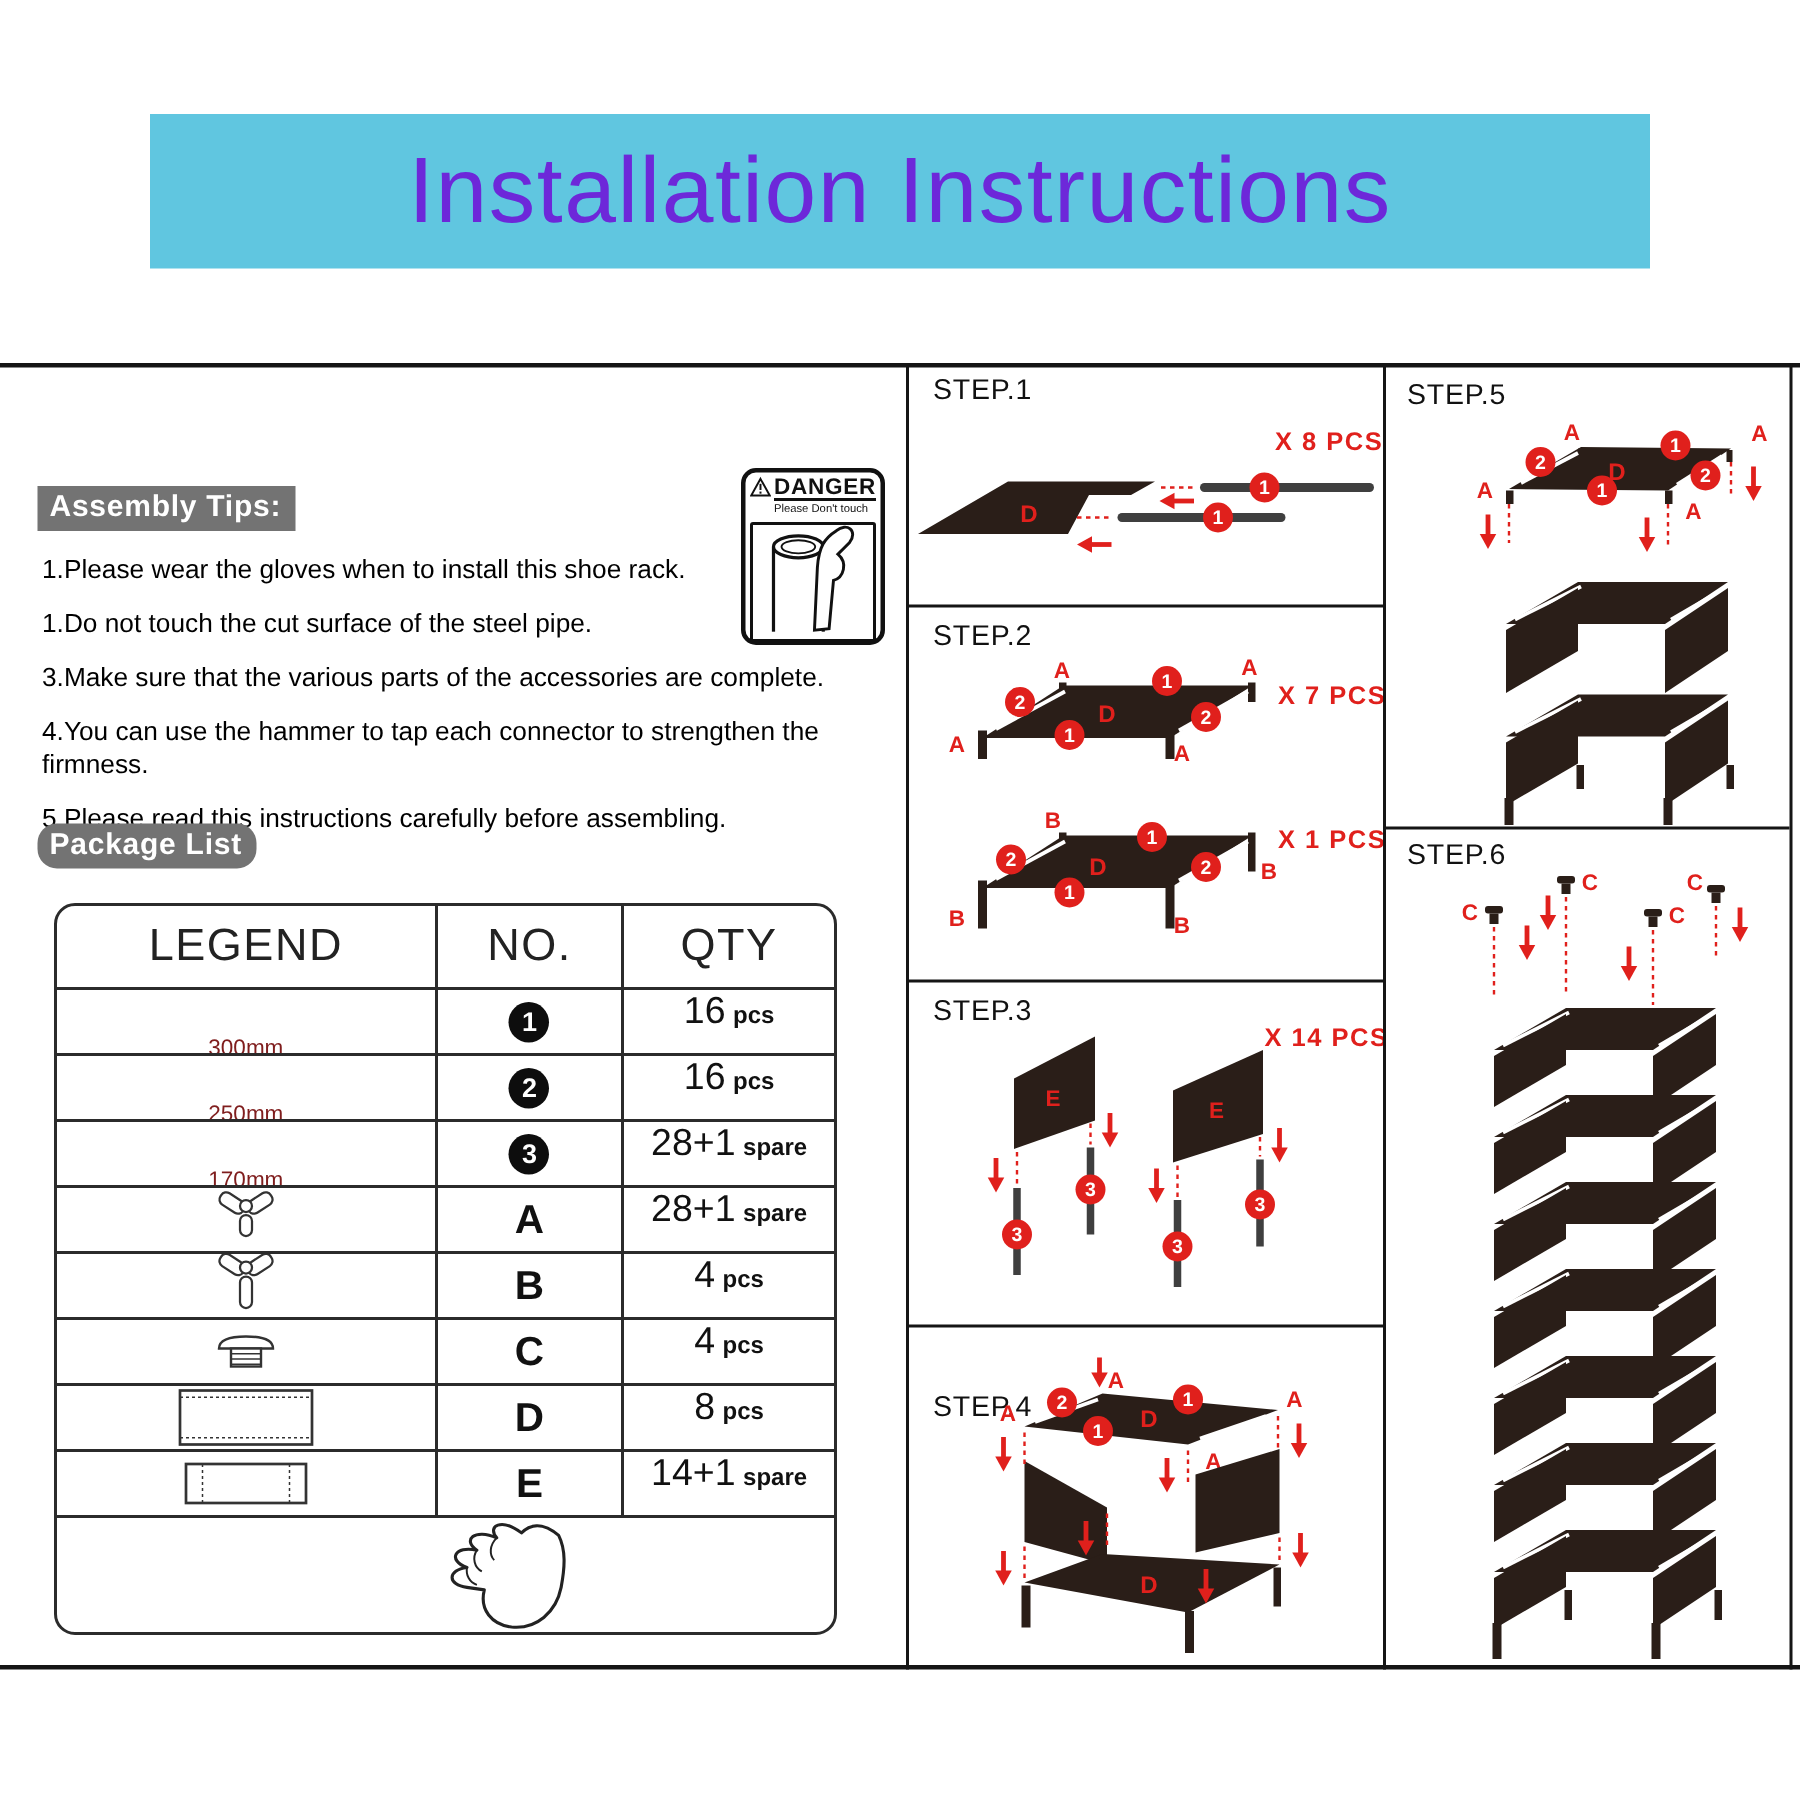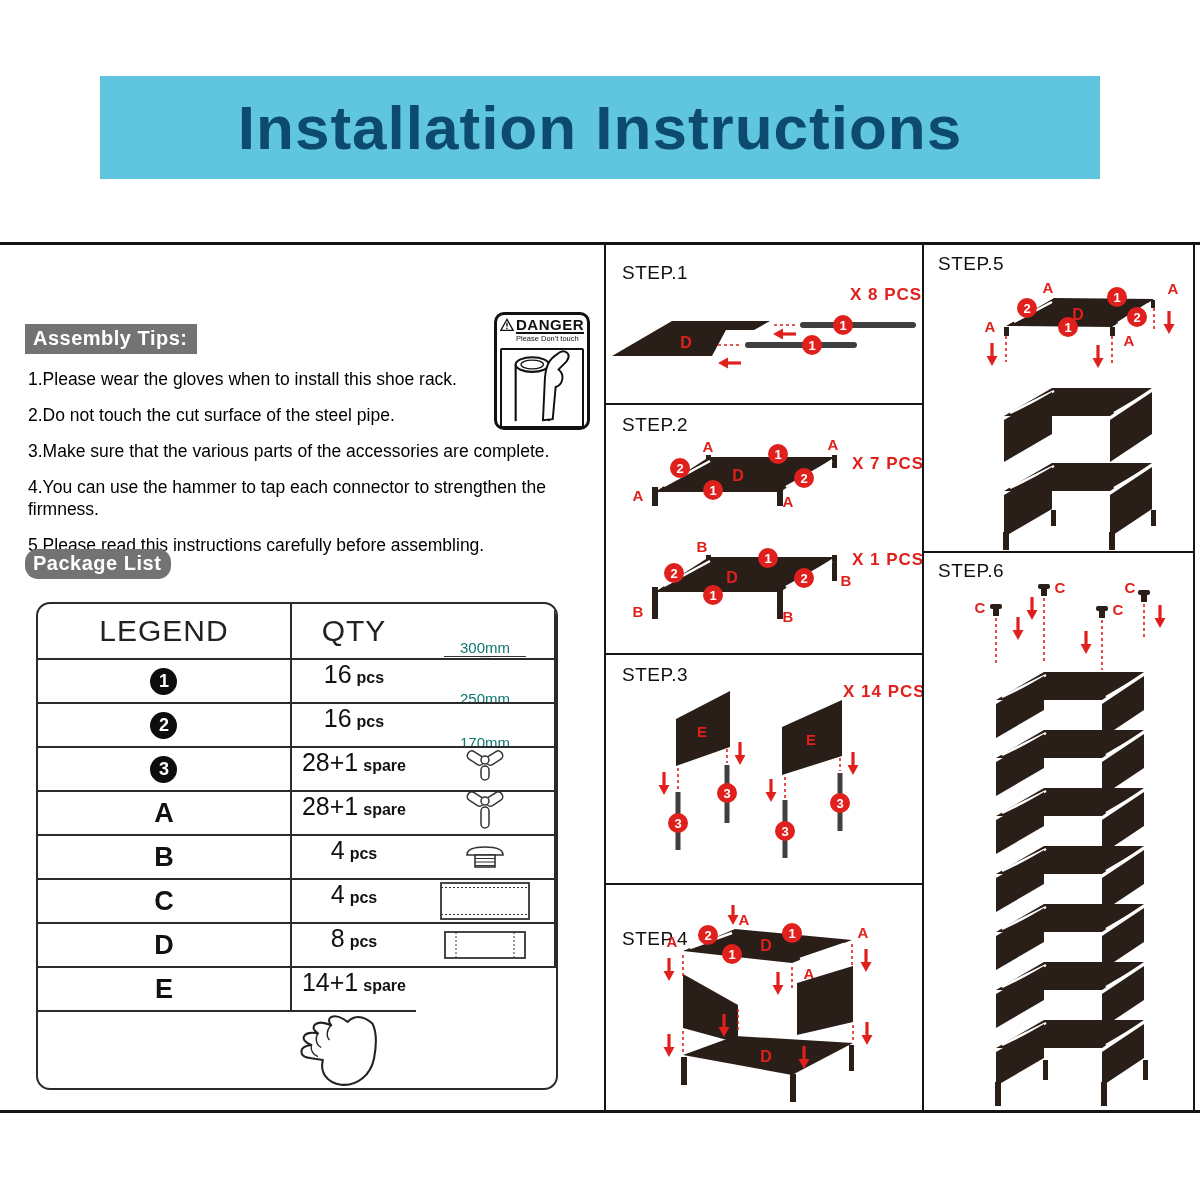--- a/index.html
+++ b/index.html
@@ -1,21 +1,21 @@
 <!DOCTYPE html>
 <html><head>
 <meta charset="utf-8">
 <style>
   html,body{margin:0;padding:0;background:#ffffff;}
   .page{position:relative;width:1200px;height:1200px;background:#fff;overflow:hidden;
         font-family:"Liberation Sans",sans-serif;color:#111;}
   
   .banner{position:absolute;left:100px;top:76px;width:1000px;height:103px;background:#60c6e0;
           display:flex;align-items:center;justify-content:center;}
-  .banner h1{margin:0;font-size:62px;font-weight:bold;color:#0c4a6e;letter-spacing:1px;}
+  .banner h1{margin:0;font-size:62px;font-weight:normal;color:#6d28d9;letter-spacing:1px;}
   
   .line{position:absolute;background:#151515;}
   
   .blackbox{position:absolute;background:#737373;color:#fff;font-weight:bold;font-size:20px;
             padding:3px 10px 4px 8px;letter-spacing:0.5px;}
   
   .tips{position:absolute;left:28px;top:368px;width:585px;font-size:17.5px;color:#000;}
   .tips div{margin-bottom:14px;line-height:22px;}
   
   .danger{position:absolute;left:494px;top:312px;width:96px;height:118px;border:3px solid #111;
@@ -27,21 +27,21 @@
   .danger-pic{border:2px solid #111;border-radius:2px;height:76px;margin-top:1px;display:flex;justify-content:center;}
   
   .ptable{position:absolute;left:36px;top:602px;width:522px;height:488px;border:2.5px solid #2b2b2b;
           border-radius:14px;box-sizing:border-box;overflow:hidden;
           display:grid;grid-template-columns:49% 24% 27%;
           grid-template-rows:56px repeat(8,44px) 1fr;}
   .tc{border-right:2px solid #2b2b2b;border-bottom:2px solid #2b2b2b;display:flex;
       align-items:center;justify-content:center;flex-direction:column;overflow:hidden;}
   .tc.last{border-right:none;}
   .thead{font-size:30px;color:#222;letter-spacing:1px;}
-  .mm{font-size:15px;color:#0f766e;border-bottom:1.5px solid #333;padding:0 16px;line-height:16px;margin-top:36px;}
+  .mm{font-size:15px;color:#7f1d1d;border-bottom:1.5px solid #333;padding:0 16px;line-height:16px;margin-top:36px;}
   .badge{width:27px;height:27px;border-radius:50%;background:#0d0d0d;color:#fff;font-size:18px;
          font-weight:bold;display:flex;align-items:center;justify-content:center;}
   .letter{font-size:27px;font-weight:bold;color:#111;}
   .qty{flex-direction:row;align-items:baseline;gap:5px;}
   .qty-num{font-size:25px;color:#111;}
   .qty-unit{font-size:16px;font-weight:bold;color:#111;}
   .glovecell{grid-column:1 / -1;border-bottom:none;border-right:none;display:flex;
              align-items:center;justify-content:flex-start;padding-left:60px;}
   
   .steptitle{position:absolute;font-size:19px;color:#111;letter-spacing:0.5px;}
@@ -106,21 +106,21 @@
   <div class="line" style="left:922px;top:242px;width:2px;height:871px;"></div>
   <div class="line" style="left:1193px;top:242px;width:2px;height:871px;"></div>
   <div class="line" style="left:606px;top:403px;width:316px;height:2px;"></div>
   <div class="line" style="left:606px;top:653px;width:316px;height:2px;"></div>
   <div class="line" style="left:606px;top:883px;width:316px;height:2px;"></div>
   <div class="line" style="left:924px;top:551px;width:269px;height:2px;"></div>
 
   <div class="blackbox" style="left:25px;top:324px;">Assembly Tips:</div>
   <div class="tips">
     <div>1.Please wear the gloves when to install this shoe rack.</div>
-    <div>2.Do not touch the cut surface of the steel pipe.</div>
+    <div>1.Do not touch the cut surface of the steel pipe.</div>
     <div>3.Make sure that the various parts of the accessories are complete.</div>
     <div>4.You can use the hammer to tap each connector to strengthen the firmness.</div>
     <div>5.Please read this instructions carefully before assembling.</div>
   </div>
 
   <div class="danger">
     <div class="danger-head">
       <svg width="17" height="16" viewBox="0 0 17 16">
         <polygon points="8.5,1 16,14.5 1,14.5" fill="none" stroke="#111" stroke-width="1.6"></polygon>
         <rect x="7.7" y="5" width="1.6" height="5" fill="#111"></rect>
@@ -139,20 +139,21 @@
         <ellipse cx="31" cy="14" rx="11.5" ry="4.5" fill="#fff" stroke="#111" stroke-width="1.3"></ellipse>
         <path d="M57,3 C64,-3 72,3 66,11 L58,19 C65,25 62,35 55,37 L52,70 L42,71 L44,28 C45,14 49,8 57,3 Z" fill="#fff" stroke="#111" stroke-width="2"></path>
       </svg>
     </div>
   </div>
 
   <div class="blackbox" style="left:25px;top:549px;border-radius:13px;">Package List</div>
 
   <div class="ptable">
     <div class="tc thead">LEGEND</div>
+    <div class="tc thead">NO.</div>
     <div class="tc thead last">QTY</div>
 
     <div class="tc">
       <span class="mm">300mm</span>
       <svg width="140" height="15" viewBox="0 0 140 15">
         <rect x="9" y="3" width="122" height="7.5" rx="3.5" fill="#fff" stroke="#333" stroke-width="1.5"></rect>
         <circle cx="9" cy="9.5" r="4.5" fill="#fff" stroke="#333" stroke-width="1.5"></circle>
         <circle cx="131" cy="9.5" r="4.5" fill="#fff" stroke="#333" stroke-width="1.5"></circle>
       </svg>
     </div>
@@ -280,21 +281,21 @@
       </div>
 
     <div class="tc glovecell">
       <svg width="150" height="84" viewBox="0 0 150 92">
         <path d="M130,14 C116,2 106,6 100,12 C84,0 72,6 80,16 C62,8 52,18 64,26 C46,22 40,34 56,40 C40,42 40,54 56,56 L70,58 C66,74 76,86 92,88 C112,90 128,76 132,56 C135,40 136,26 130,14 Z" fill="#fff" stroke="#222" stroke-width="2.5" stroke-linejoin="round"></path>
         <path d="M80,16 C74,22 74,30 78,34 M64,26 C60,32 62,40 68,43 M56,40 C55,46 58,52 64,54" fill="none" stroke="#222" stroke-width="1.6"></path>
       </svg>
     </div>
   </div>
 
-  <div class="steptitle" style="left:622px;top:250px;margin-top:12px;">STEP.1</div>
+  <div class="steptitle" style="left:622px;top:250px;">STEP.1</div>
   <div class="steptitle" style="left:622px;top:414px;">STEP.2</div>
   <div class="steptitle" style="left:622px;top:664px;">STEP.3</div>
   <div class="steptitle" style="left:622px;top:928px;">STEP.4</div>
   <div class="steptitle" style="left:938px;top:253px;">STEP.5</div>
   <div class="steptitle" style="left:938px;top:560px;">STEP.6</div>
 
   <svg class="diagram" style="left:606px;top:270px;" width="316" height="132" viewBox="0 0 316 132">
     <text class="red pcs" x="244" y="30">X 8 PCS</text>
     <polygon class="dk" points="6,86 66,51 164,51 148,60 120,60 106,86"></polygon>
     <text class="red lbl-lg" x="80" y="78" text-anchor="middle">D</text>

